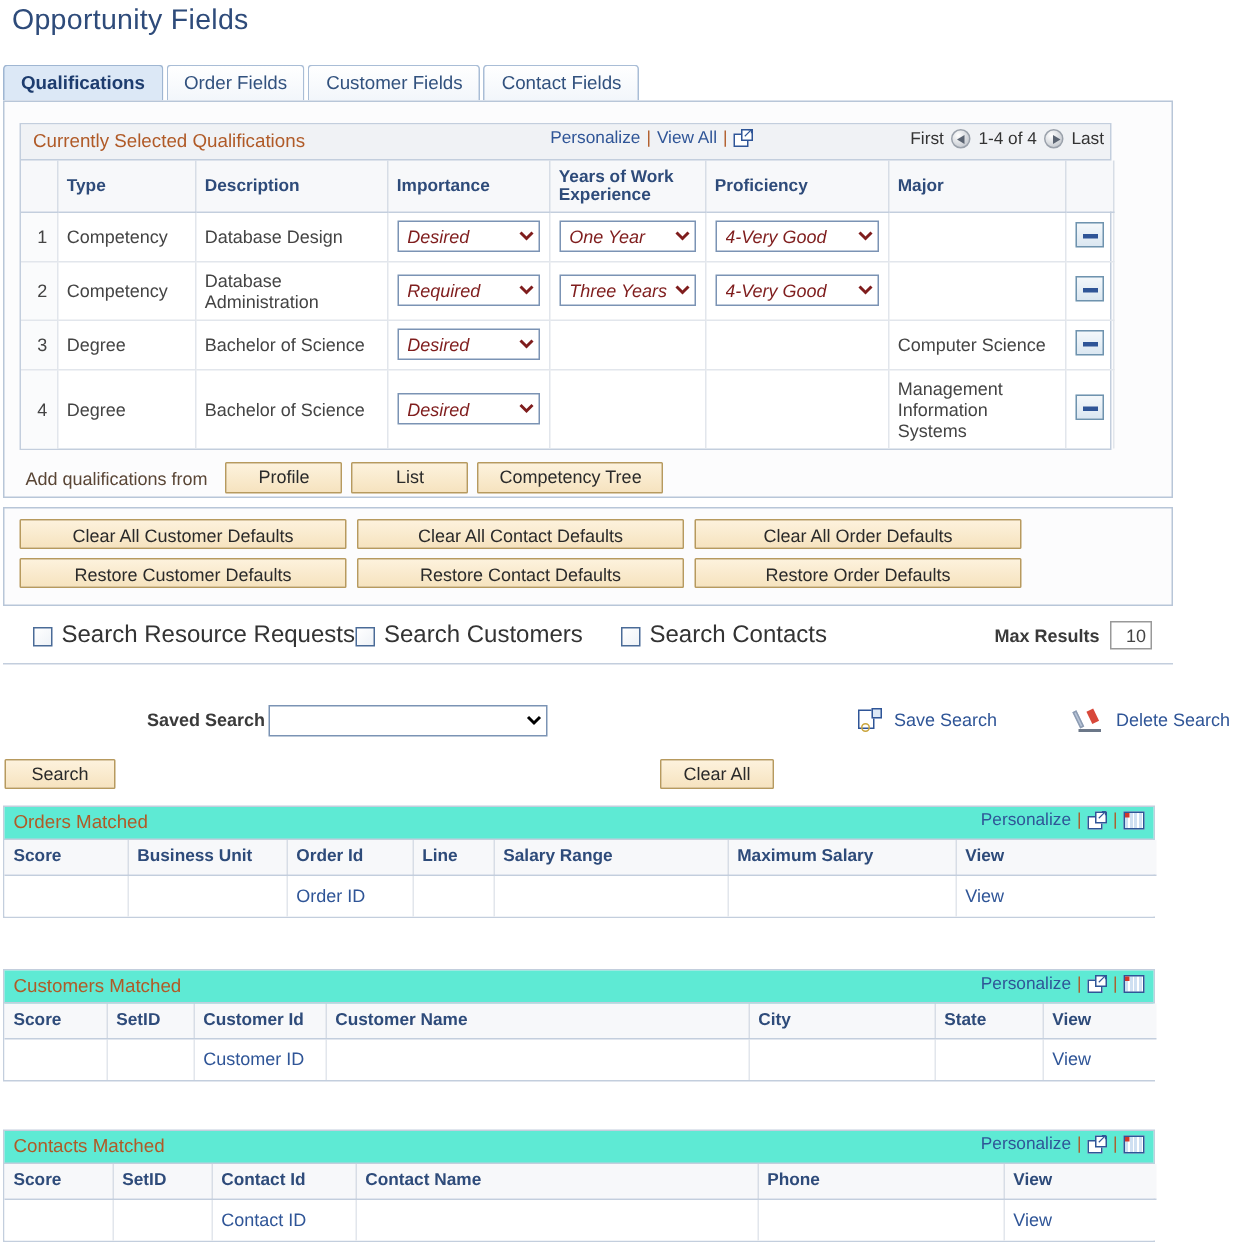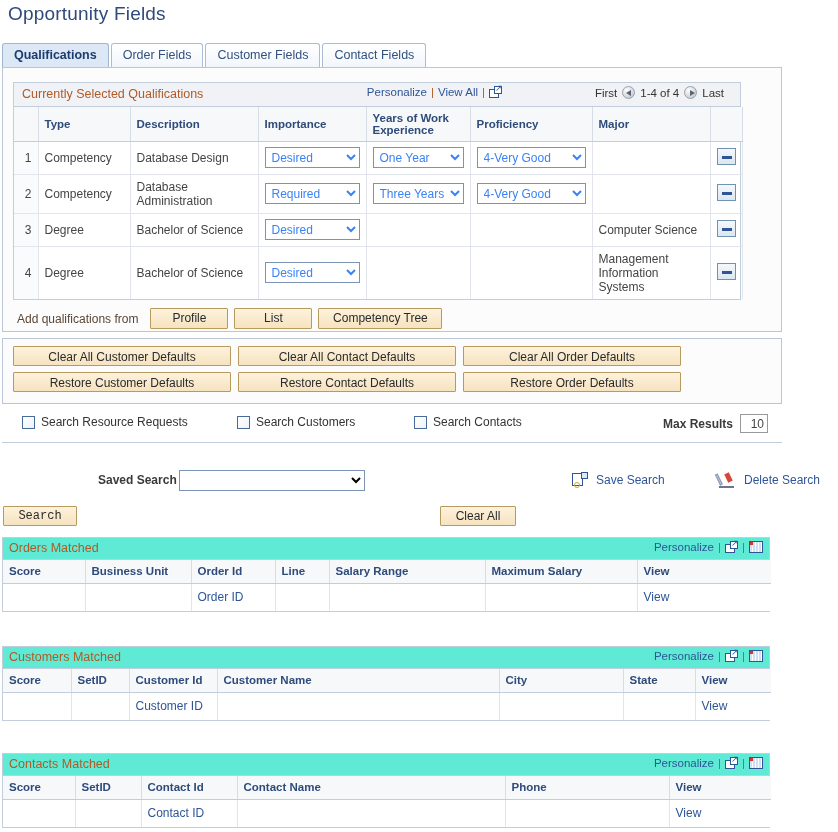--- a/index.html
+++ b/index.html
@@ -66,21 +66,21 @@
   }
   .grid-tools {
     position: absolute; right: 6px; top: 3px;
     display: flex; align-items: center; gap: 4px;
     font-size: 11.5px; color: #2f5597;
   }
   .lnk { color: #2f5597; text-decoration: none; cursor: pointer; }
   .sep { color: #b05a27; }
 
   .nav-block {
-    position: absolute; right: 16px; top: 3px;
+    position: absolute; right: 4px; top: 3px;
     display: flex; align-items: center; gap: 5px;
     font-size: 11.5px; color: #333;
   }
   .navbtn {
     width: 13px; height: 13px; border-radius: 50%;
     background: radial-gradient(circle at 35% 30%, #ffffff, #c9cdd3 75%);
     border: 1px solid #9aa1ab;
     position: relative; display: inline-block;
   }
   .navbtn::after {
@@ -108,25 +108,26 @@
     vertical-align: middle;
     height: 33px;
   }
   table.qtab tr:last-child td { border-bottom: none; }
   td.rownum { text-align: right; color: #555; padding-right: 4px; background:#fafbfc; }
   th.rownum { background: #f7f8fa; }
   td.cell-delete, th.cell-delete { text-align: center; padding: 2px; }
 
   select.pscombo {
     font-family: "Liberation Sans", sans-serif;
-    font-size: 12px; color: #3b82f6;
+    font-size: 12px; color: #7f1d1d;
     height: 21px; width: 100%;
     border: 1px solid #7b93b4;
     background: #ffffff;
     padding: 1px 2px;
+    font-style: italic;
   }
   .delbtn {
     width: 19px; height: 17px;
     border: 1px solid #6f93ae;
     background: linear-gradient(#f4f8fb, #dbe7f1);
     display: inline-block; position: relative; cursor: pointer;
   }
   .delbtn::after {
     content: ""; position: absolute; left: 4px; top: 7px;
     width: 10px; height: 3px; background: #2f5597;
@@ -162,21 +163,21 @@
 
   
   #check-panel { left: 2px; top: 409px; width: 780px; height: 34px;
                  border: none; border-bottom: 1px solid #c3cedd; background: transparent; }
   .chkrow { position: absolute; top: 6px; display: flex; align-items: center; }
   .psbox {
     width: 13px; height: 13px; border: 1px solid #4a6b97;
     background: linear-gradient(135deg,#ffffff,#eef2f7);
     margin-right: 6px; display: inline-block; cursor: pointer;
   }
-  .chklabel { font-size: 12px; color: #333; }
+  .chklabel { font-size: 16px; color: #333; }
   .maxres { position: absolute; right: 14px; top: 5px; display: flex; align-items: center; gap: 7px; }
   .maxres .label { font-size: 12px; color: #3a3a3a; font-weight: bold; }
   input.psnum {
     width: 28px; height: 19px; border: 1px solid #999;
     font-family: "Liberation Sans", sans-serif; font-size: 12px;
     text-align: right; padding: 0 3px; color: #444; background:#fff;
   }
 
   
   .savedrow { position: absolute; left: 0; top: 468px; width: 838px; height: 26px; }
@@ -196,21 +197,21 @@
 
   .ic-del { width: 18px; height: 16px; position: relative; display:inline-block; }
   .ic-del .pen { position:absolute; left:2px; top:1px; width:3px; height:12px; background:#b7c4d8;
                  border:1px solid #8d9cb2; transform: rotate(-26deg); transform-origin: bottom center; }
   .ic-del .nib { position:absolute; left:8px; top:1px; width:5px; height:9px; background:#d8483a;
                  transform: rotate(-26deg); }
   .ic-del .base { position:absolute; left:1px; bottom:0px; width:15px; height:2px; background:#6b7788; }
 
   
   .searchrow { position: absolute; left: 0; top: 506px; width: 838px; height: 24px; }
-  .btn-search { position: absolute; left: 3px; top: 0; width: 74px; height: 20px; line-height:18px;font-family:Liberation Mono, monospace; }
+  .btn-search { position: absolute; left: 3px; top: 0; width: 74px; height: 20px; line-height:18px; }
   .btn-clearall { position: absolute; left: 440px; top: 0; width: 76px; height: 20px; line-height:18px; }
 
   
   .resgrid { position: absolute; left: 2px; width: 768px; border: 1px solid #c3cedd; background:#fff; }
   .res-head { height: 22px; background: #5eead4; border-bottom: 1px solid #c3cedd; position: relative; }
   .res-caption { position: absolute; left: 6px; top: 3px; color: #b05a27; font-size: 12.5px; }
   .res-tools { position: absolute; right: 6px; top: 3px; display:flex; align-items:center; gap:4px; font-size: 11.5px; }
 
   .ic-expand { width: 13px; height: 12px; position: relative; display:inline-block; cursor:pointer; }
   .ic-expand .box { position:absolute; left:0; bottom:0; width:10px; height:9px; border:1.5px solid #2f5597; background:#fff; }

